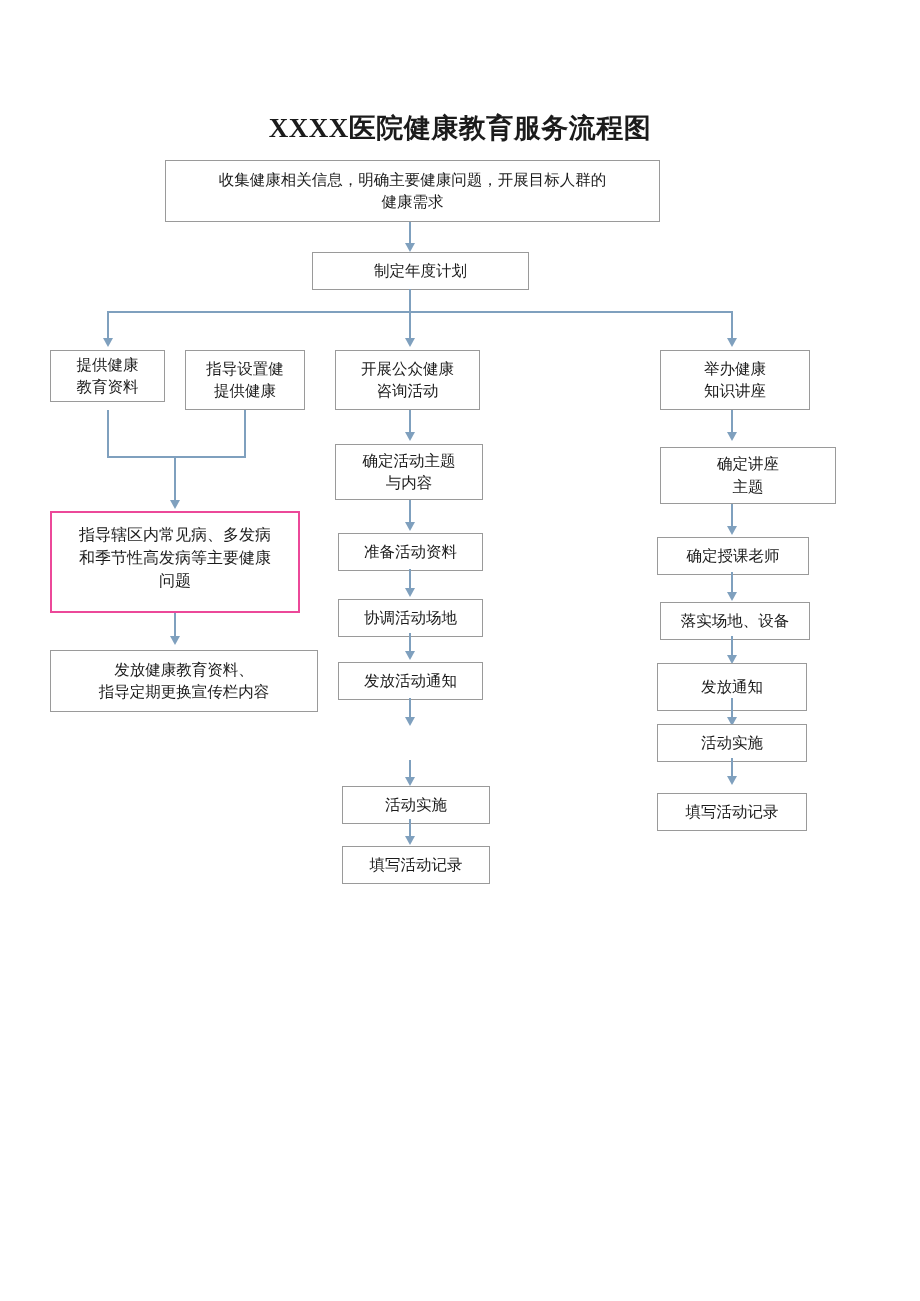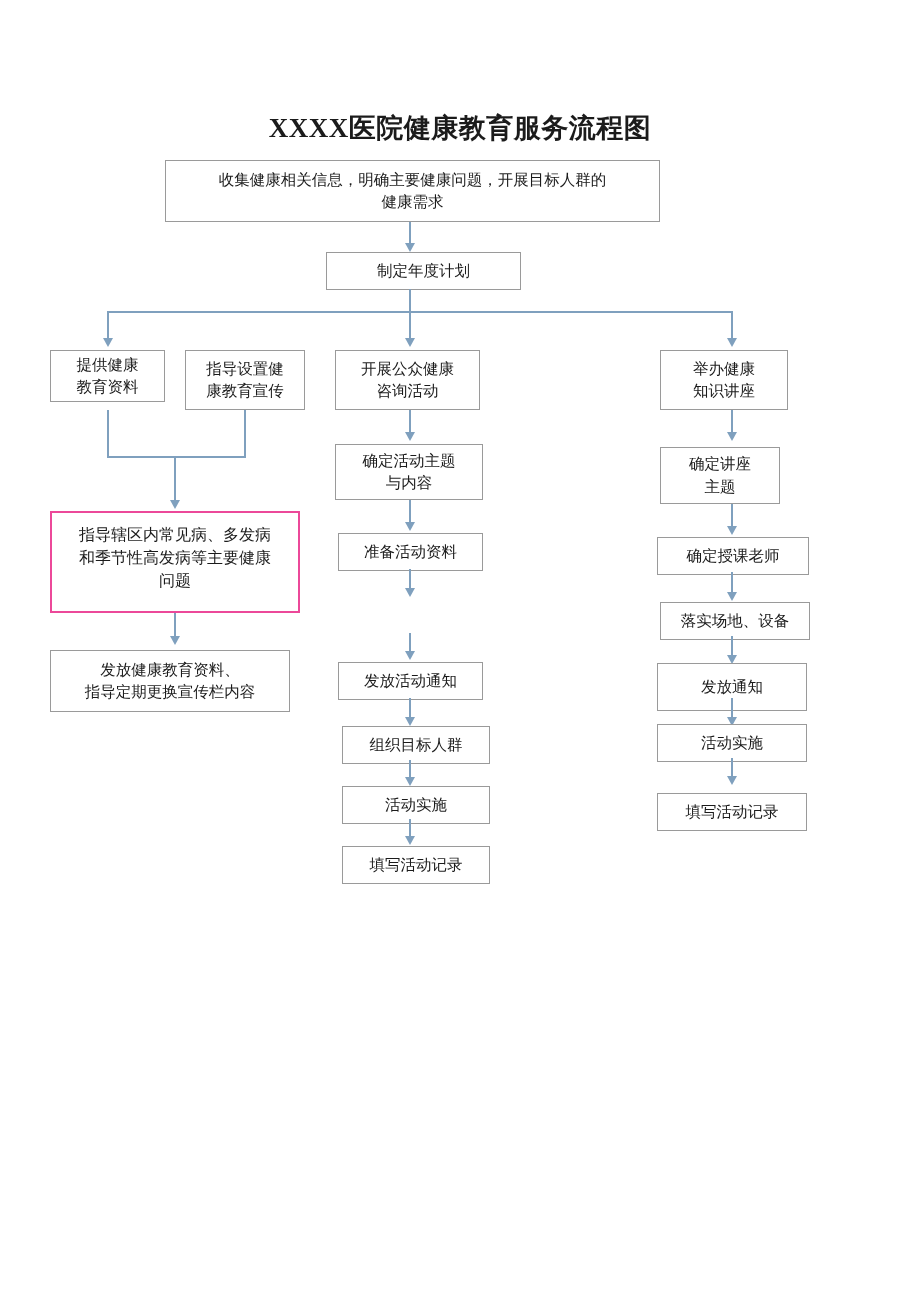--- a/index.html
+++ b/index.html
@@ -71,94 +71,94 @@
   <div class="title">
     <span class="xxxx">XXXX医院健康教育服务流程图</span>
   </div>
 
   <div class="node" style="left:165px; top:160px; width:495px; height:62px;">收集健康相关信息，明确主要健康问题，开展目标人群的
 健康需求</div>
 
   <div class="vline" style="left:409px; top:222px; height:23px;"></div>
   <div class="arrowhead" style="left:405px; top:243px;"></div>
 
-  <div class="node" style="left:312px; top:252px; width:195px; height:37px;margin-left:14px;">制定年度计划</div>
+  <div class="node" style="left:312px; top:252px; width:217px; height:37px;">制定年度计划</div>
 
   <div class="vline" style="left:409px; top:289px; height:23px;"></div>
 
   <div class="hline" style="left:107px; top:311px; width:625px;"></div>
 
   <div class="vline" style="left:107px; top:311px; height:29px;"></div>
   <div class="arrowhead" style="left:103px; top:338px;"></div>
 
   <div class="vline" style="left:409px; top:311px; height:29px;"></div>
   <div class="arrowhead" style="left:405px; top:338px;"></div>
 
   <div class="vline" style="left:731px; top:311px; height:29px;"></div>
   <div class="arrowhead" style="left:727px; top:338px;"></div>
 
   <div class="node" style="left:50px; top:350px; width:115px; height:52px;">提供健康
 教育资料</div>
 
   <div class="node" style="left:185px; top:350px; width:120px; height:60px;">指导设置健
-康教育宣传</div>
+提供健康</div>
 
   <div class="node" style="left:335px; top:350px; width:145px; height:60px;">开展公众健康
 咨询活动</div>
 
-  <div class="node" style="left:660px; top:350px; width:128px; height:60px;">举办健康
+  <div class="node" style="left:660px; top:350px; width:150px; height:60px;">举办健康
 知识讲座</div>
 
   <div class="vline" style="left:107px; top:410px; height:48px;"></div>
   <div class="vline" style="left:244px; top:410px; height:48px;"></div>
   <div class="hline" style="left:107px; top:456px; width:139px;"></div>
   <div class="vline" style="left:174px; top:456px; height:46px;"></div>
   <div class="arrowhead" style="left:170px; top:500px;"></div>
 
   <div class="node thick big" style="left:50px; top:511px; width:250px; height:102px; align-items:flex-start; padding-top:10px;">指导辖区内常见病、多发病
 和季节性高发病等主要健康
 问题</div>
 
   <div class="vline" style="left:174px; top:613px; height:25px;"></div>
   <div class="arrowhead" style="left:170px; top:636px;"></div>
 
-  <div class="node" style="left:50px; top:650px; width:240px; height:62px;">发放健康教育资料、
+  <div class="node" style="left:50px; top:650px; width:268px; height:62px;">发放健康教育资料、
 指导定期更换宣传栏内容</div>
 
   <div class="vline" style="left:409px; top:410px; height:24px;"></div>
   <div class="arrowhead" style="left:405px; top:432px;"></div>
   <div class="node" style="left:335px; top:444px; width:148px; height:56px;">确定活动主题
 与内容</div>
 
   <div class="vline" style="left:409px; top:500px; height:24px;"></div>
   <div class="arrowhead" style="left:405px; top:522px;"></div>
   <div class="node" style="left:338px; top:533px; width:145px; height:36px;">准备活动资料</div>
 
   <div class="vline" style="left:409px; top:569px; height:21px;"></div>
   <div class="arrowhead" style="left:405px; top:588px;"></div>
+  <div class="node" style="left:338px; top:599px; width:145px; height:34px;">协调活动场地</div>
 
   <div class="vline" style="left:409px; top:633px; height:20px;"></div>
   <div class="arrowhead" style="left:405px; top:651px;"></div>
   <div class="node" style="left:338px; top:662px; width:145px; height:36px;">发放活动通知</div>
 
   <div class="vline" style="left:409px; top:698px; height:21px;"></div>
   <div class="arrowhead" style="left:405px; top:717px;"></div>
-  <div class="node" style="left:342px; top:726px; width:148px; height:34px;">组织目标人群</div>
 
   <div class="vline" style="left:409px; top:760px; height:19px;"></div>
   <div class="arrowhead" style="left:405px; top:777px;"></div>
   <div class="node" style="left:342px; top:786px; width:148px; height:33px;">活动实施</div>
 
   <div class="vline" style="left:409px; top:819px; height:19px;"></div>
   <div class="arrowhead" style="left:405px; top:836px;"></div>
   <div class="node" style="left:342px; top:846px; width:148px; height:34px;">填写活动记录</div>
 
   <div class="vline" style="left:731px; top:410px; height:24px;"></div>
   <div class="arrowhead" style="left:727px; top:432px;"></div>
-  <div class="node" style="left:660px; top:447px; width:120px; height:57px;">确定讲座
+  <div class="node" style="left:660px; top:447px; width:176px; height:57px;">确定讲座
 主题</div>
 
   <div class="vline" style="left:731px; top:504px; height:24px;"></div>
   <div class="arrowhead" style="left:727px; top:526px;"></div>
   <div class="node" style="left:657px; top:537px; width:152px; height:35px;">确定授课老师</div>
 
   <div class="vline" style="left:731px; top:572px; height:23px;"></div>
   <div class="arrowhead" style="left:727px; top:592px;"></div>
   <div class="node" style="left:660px; top:602px; width:150px; height:34px;">落实场地、设备</div>
 

